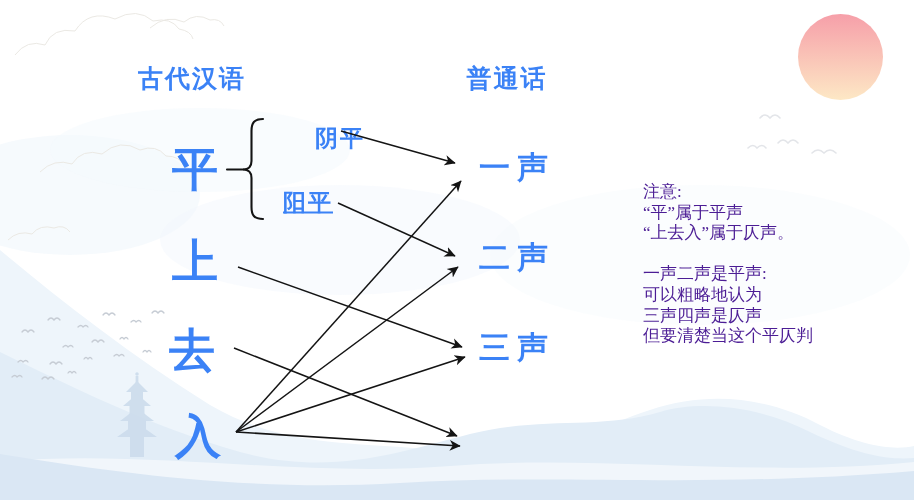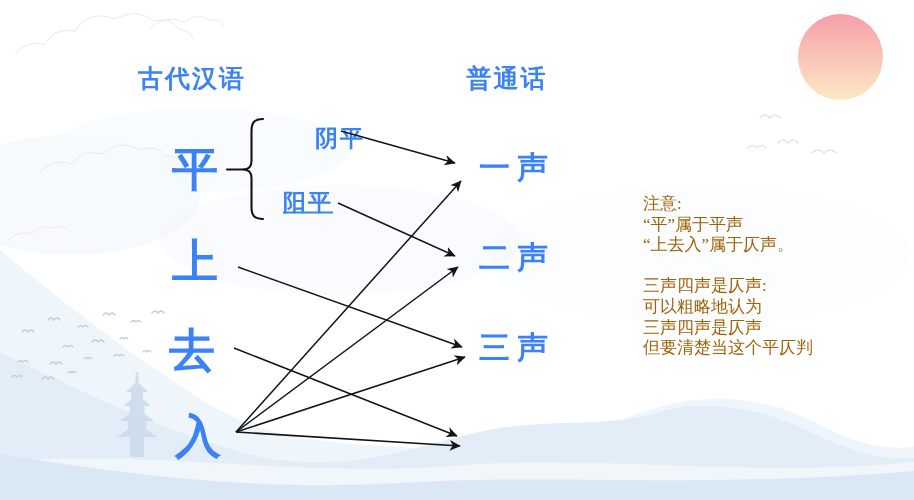--- a/index.html
+++ b/index.html
@@ -23,21 +23,21 @@
   .sub{font-size:23px;font-weight:600;letter-spacing:2px;}
   #node-yinping{left:308px;top:138px;margin-left:32px;}
   #node-yangping{left:308px;top:202px;text-decoration:underline;}
   .tone{font-size:31px;font-weight:700;letter-spacing:7px;}
   #node-tone1{left:517px;top:167px;}
   #node-tone2{left:517px;top:257px;}
   #node-tone3{left:517px;top:347px;}
   #node-tone4{left:517px;top:437px;}
   #note{
     position:absolute;left:643px;top:182px;
-    font-size:17px;line-height:20.6px;color:#a16207;font-weight:500;margin-top:12px;
+    font-size:17px;line-height:20.6px;color:#4c1d95;font-weight:500;
   }
   .note-line{min-height:20.6px;white-space:nowrap;}
   #sun{
     position:absolute;left:798px;top:14px;width:85px;height:86px;border-radius:50%;
   }
 </style>
 </head>
 <body>
 
 <div id="canvas">
@@ -143,19 +143,19 @@
         <line x1="236" y1="432" x2="465" y2="357" stroke="#141414" stroke-width="1.5" marker-end="url(#ah)"></line>
         <line x1="236" y1="432" x2="460" y2="446" stroke="#141414" stroke-width="1.5" marker-end="url(#ah)"></line>
       </g>
   </svg>
 
   <div id="note">
     <div class="note-line">注意:</div>
     <div class="note-line">“平”属于平声</div>
     <div class="note-line">“上去入”属于仄声。</div>
     <div class="note-line"></div>
-    <div class="note-line">三声四声是仄声:</div>
+    <div class="note-line">一声二声是平声:</div>
     <div class="note-line">可以粗略地认为</div>
     <div class="note-line">三声四声是仄声</div>
     <div class="note-line">但要清楚当这个平仄判</div>
   </div>
 
 </div>
 
 </body></html>

